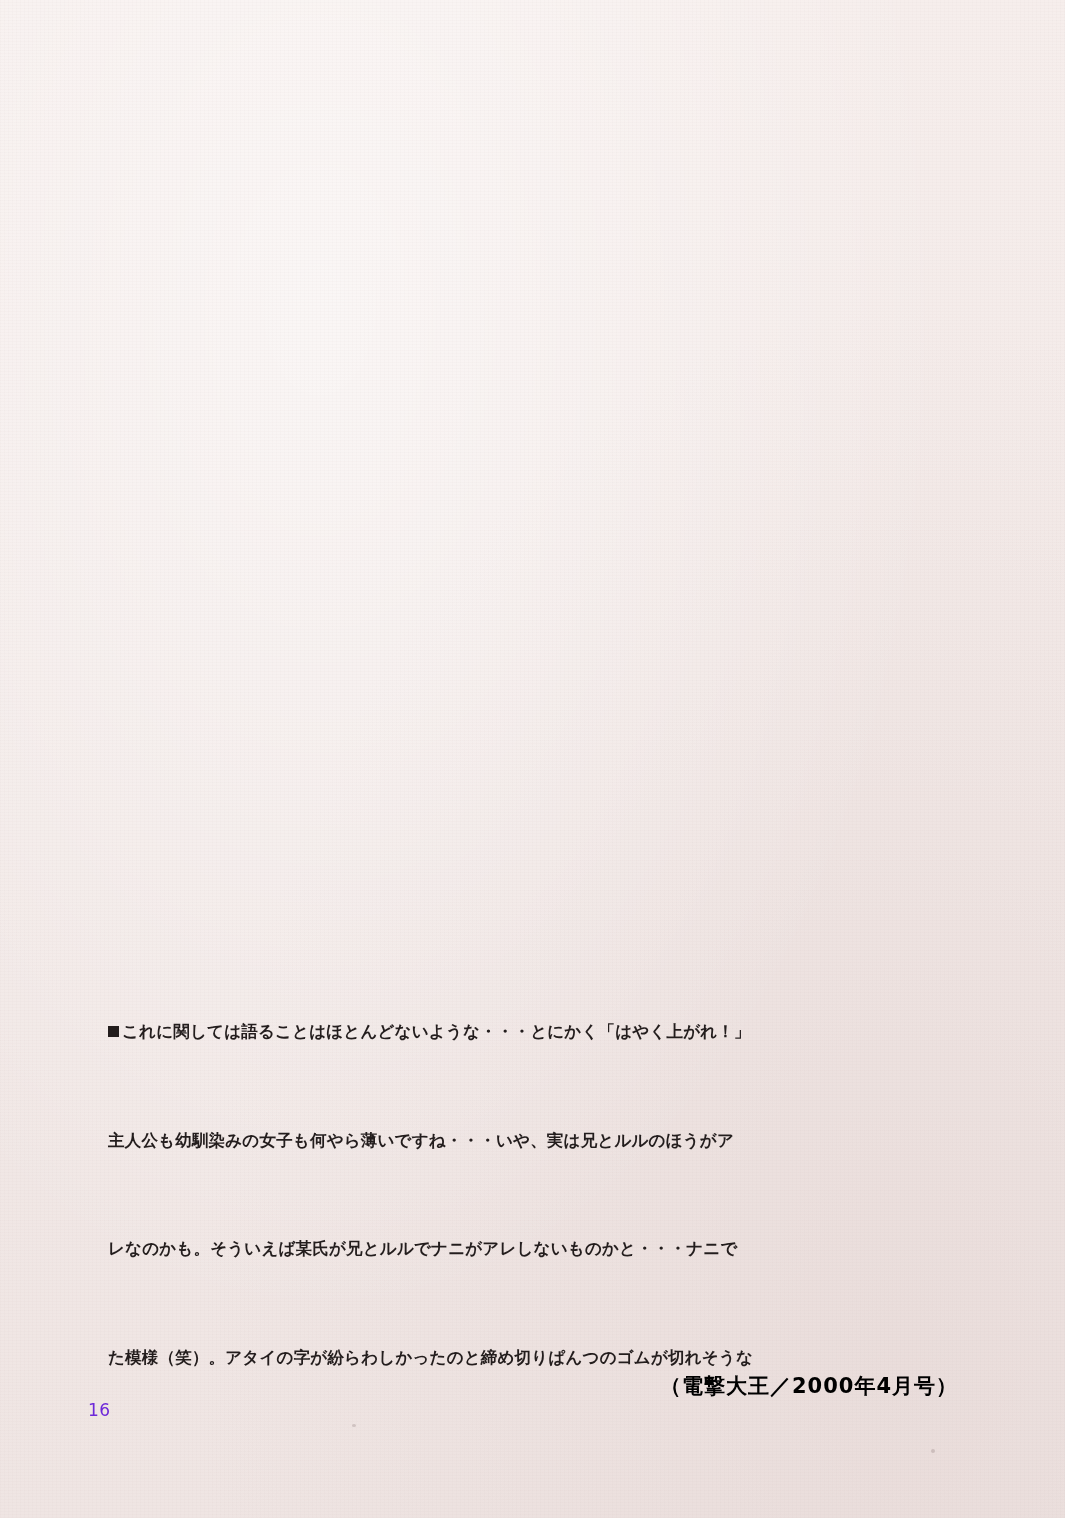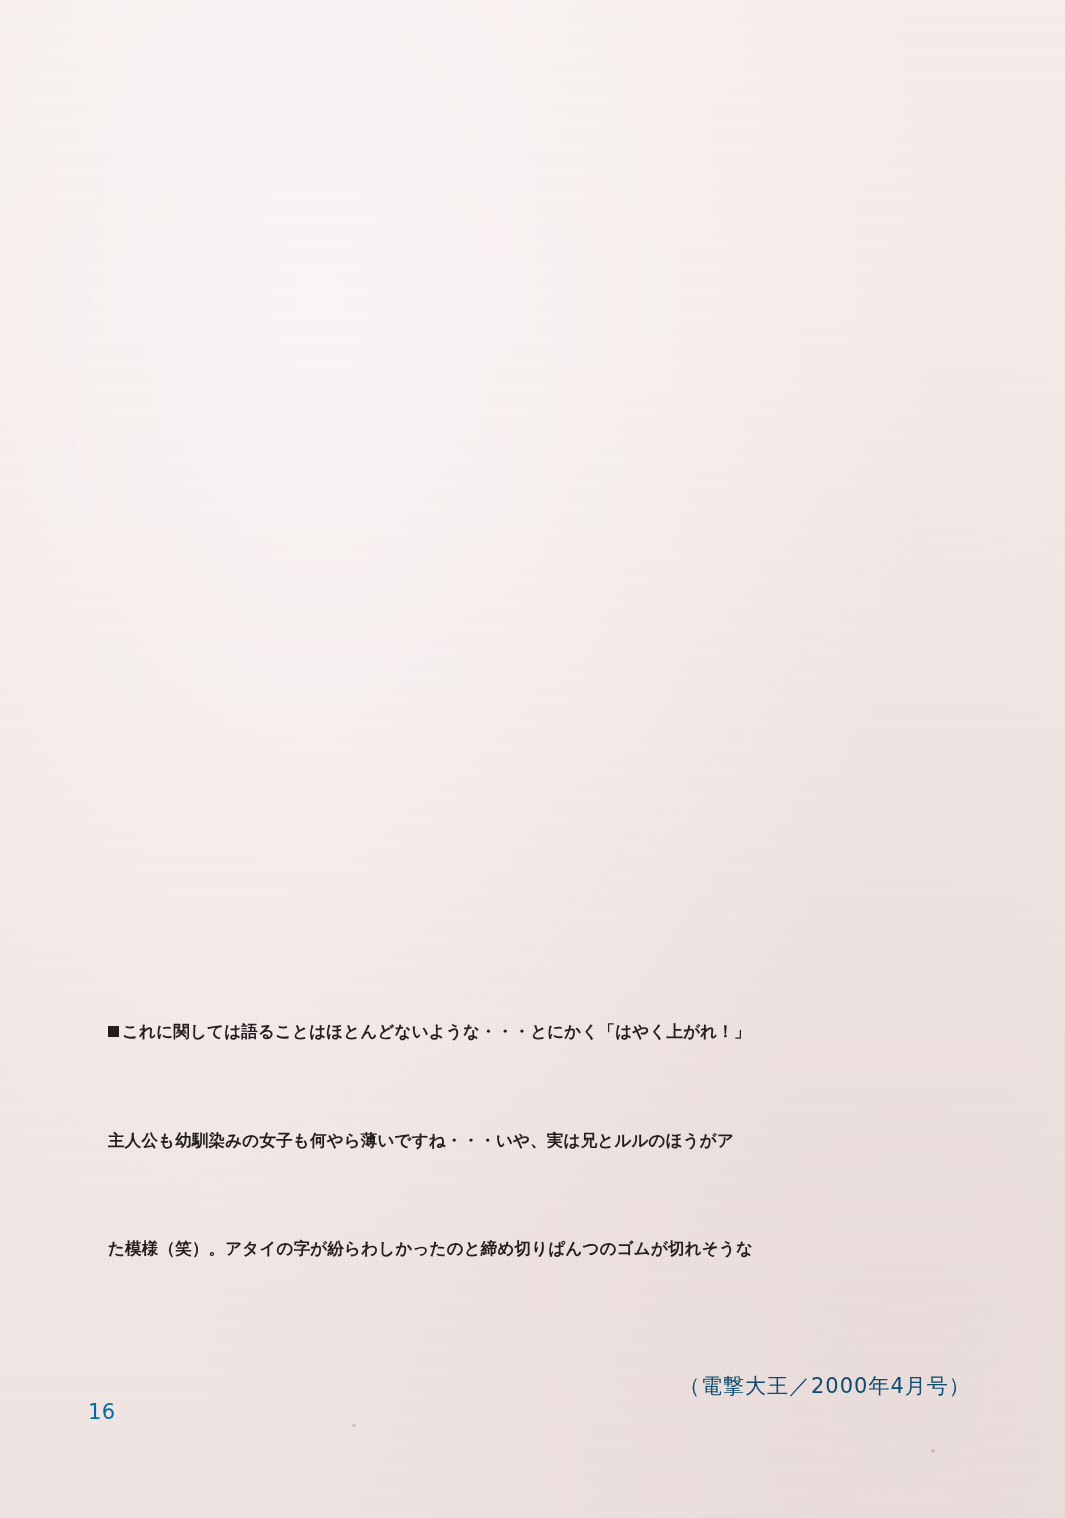--- a/index.html
+++ b/index.html
@@ -122,58 +122,59 @@
     left: 486px;
     top: 74px;
     width: 72px;
     height: 11px;
     background: #1d1818;
   }
 
   
   #credit {
     position: absolute;
-    left: 679px;
+    left: 660px;
     top: 1372px;
     font-family: "DejaVu Sans", sans-serif;
-    font-weight: 400;
+    font-weight: 700;
     font-size: 21px;
     letter-spacing: 1px;
-    color: #0c4a6e;
+    color: #000000;
     white-space: nowrap;
   }
 
   
   #page-number {
     position: absolute;
     left: 88px;
     top: 1400px;
     font-family: "DejaVu Sans", sans-serif;
-    font-size: 21px;
-    color: #0369a1;
+    font-size: 17px;
+    color: #6d28d9;
     letter-spacing: 0.5px;
   }
 
   
   .speck {
     position: absolute;
     background: rgba(120,100,98,0.25);
     border-radius: 50%;
   }
 </style>
 </head>
 <body>
 
 <div class="paper"></div>
 
 <div class="content">
 
   <div id="afterword">
     <div class="para"><span class="sq-bullet"></span><span>これに関しては語ることはほとんどないような・・・とにかく「はやく上がれ！」</span></div>
     <div class="para">主人公も幼馴染みの女子も何やら薄いですね・・・いや、実は兄とルルのほうがア</div>
+    <div class="para">レなのかも。そういえば某氏が兄とルルでナニがアレしないものかと・・・ナニで</div>
     <div class="para">た模様（笑）。アタイの字が紛らわしかったのと締め切りぱんつのゴムが切れそうな</div>
     
     
     
   </div>
 
 
   <div id="credit">（電撃大王／2000年4月号）</div>
 
   <div id="page-number">16</div>

